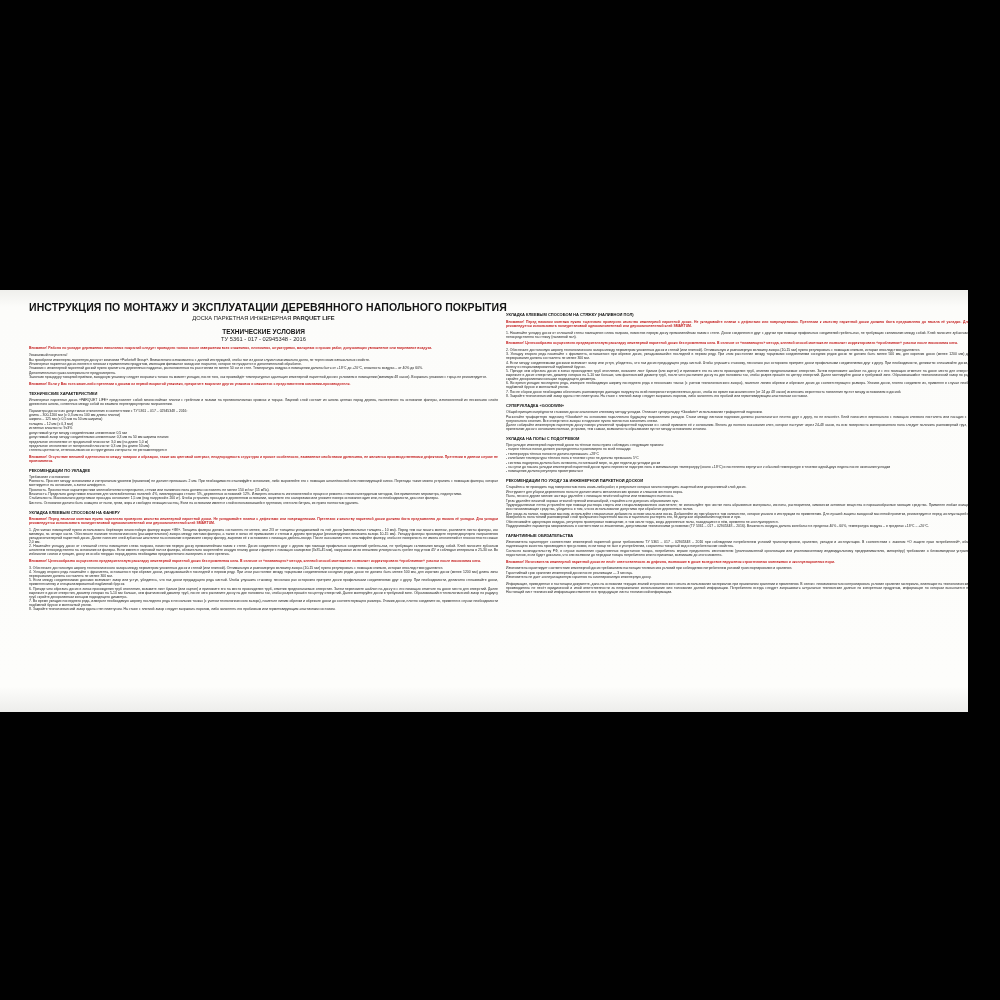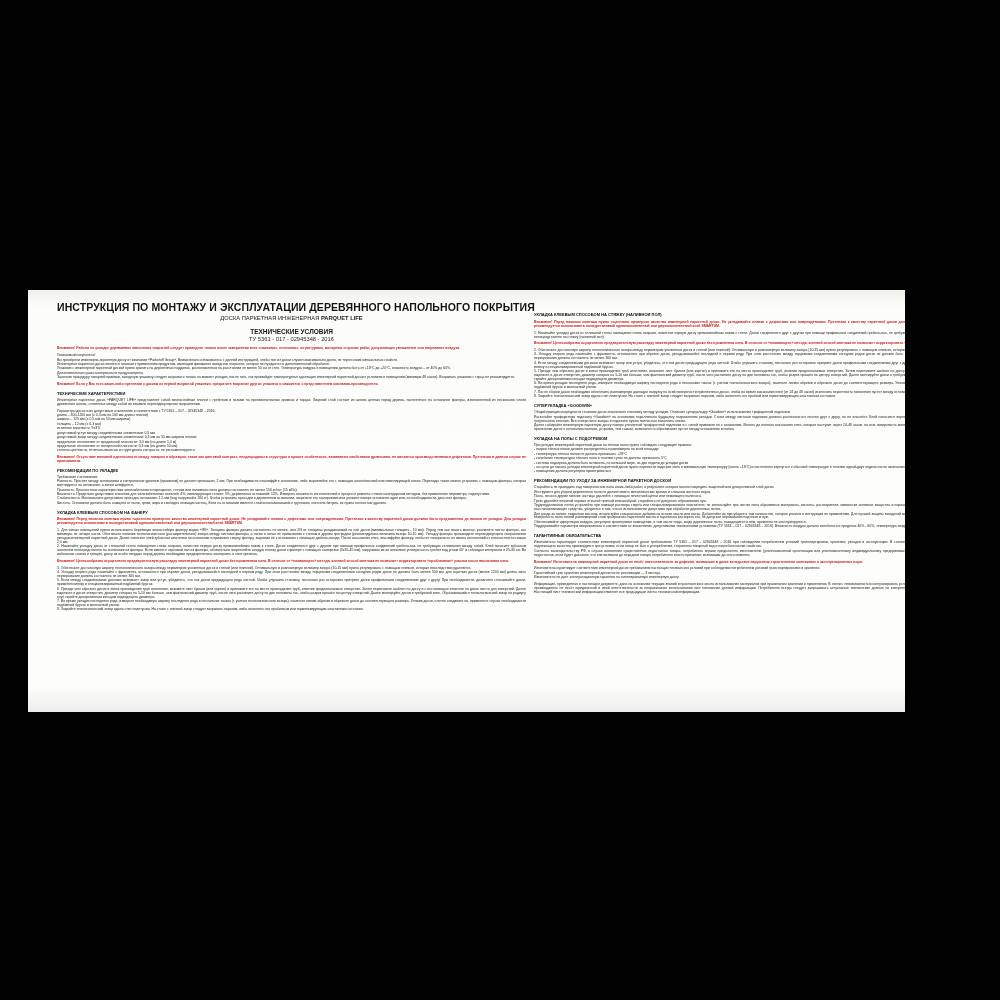--- a/index.html
+++ b/index.html
@@ -3,24 +3,23 @@
 <meta charset="utf-8">
 <style>
   html,body{margin:0;padding:0;}
   body{
     width:1000px;height:1000px;background:#000;
     font-family:"Liberation Sans", sans-serif;
     overflow:hidden;
   }
   .stage{position:relative;width:1000px;height:1000px;background:#010101;overflow:hidden;}
   .paper{
-    position:absolute;left:0;top:290px;width:877px;height:422px;
+    position:absolute;left:0;top:290px;width:968px;height:422px;
     background:linear-gradient(#efefec, #fcfcfa 4%, #fdfdfb 94%, #ededeb);
     overflow:hidden;
-    margin-left:28px;
   }
   
   .paper-inner{
     position:absolute;left:0;top:0;width:2000px;height:844px;
     transform:scale(0.5);transform-origin:0 0;
   }
   .col{position:absolute;top:0;}
   .col-left{left:58px;width:938px;}
   .col-right{left:1012px;top:34px;width:958px;}
 

